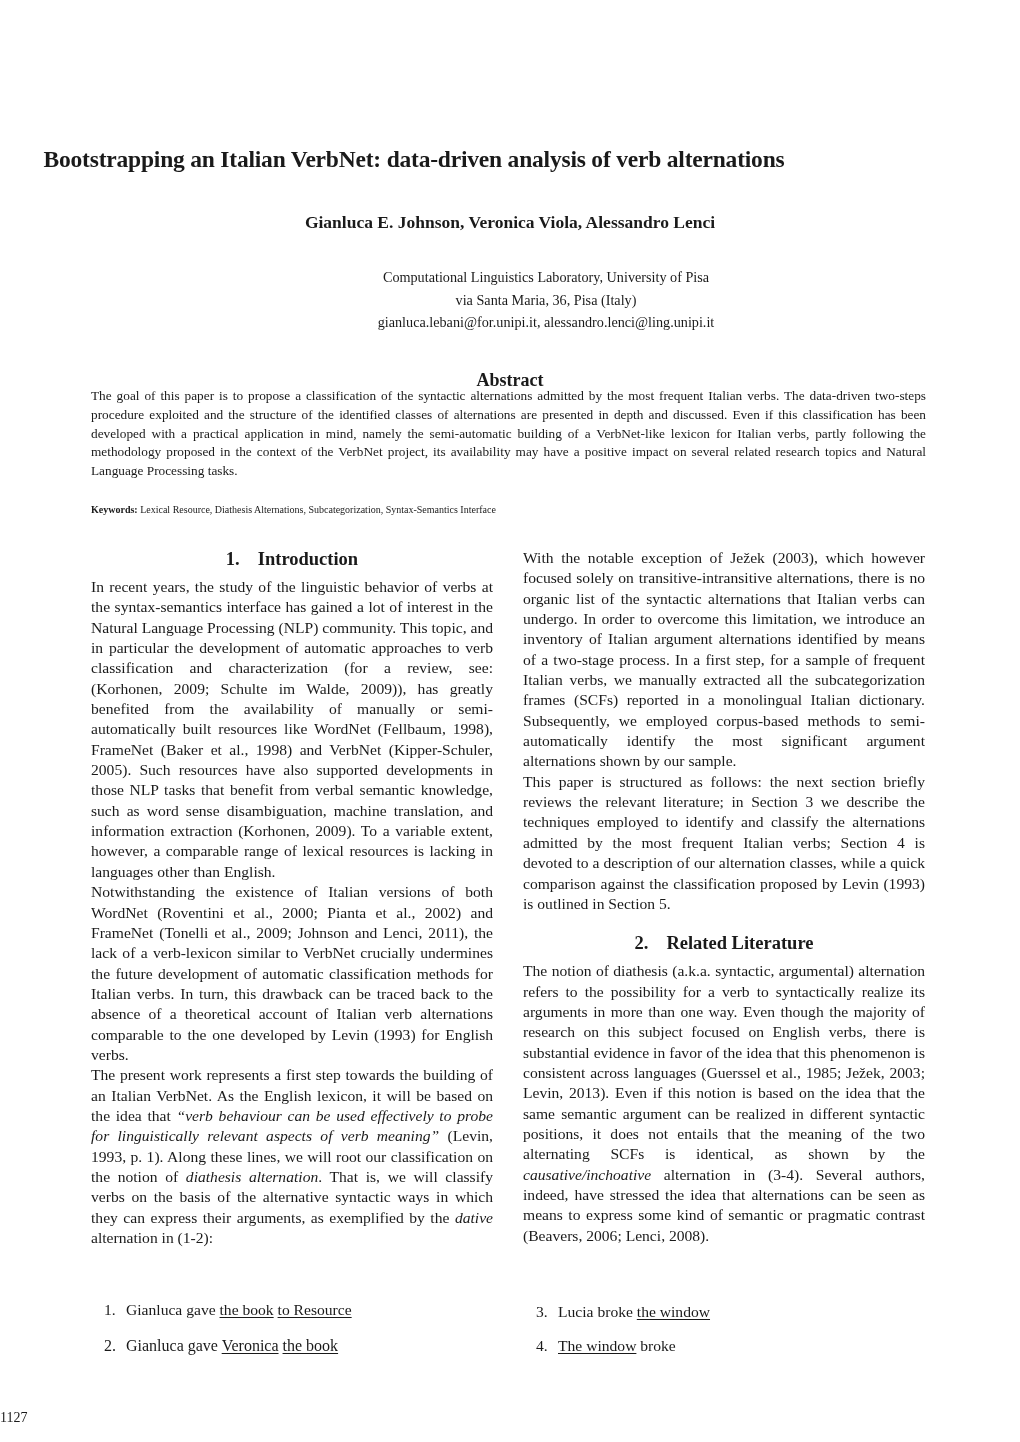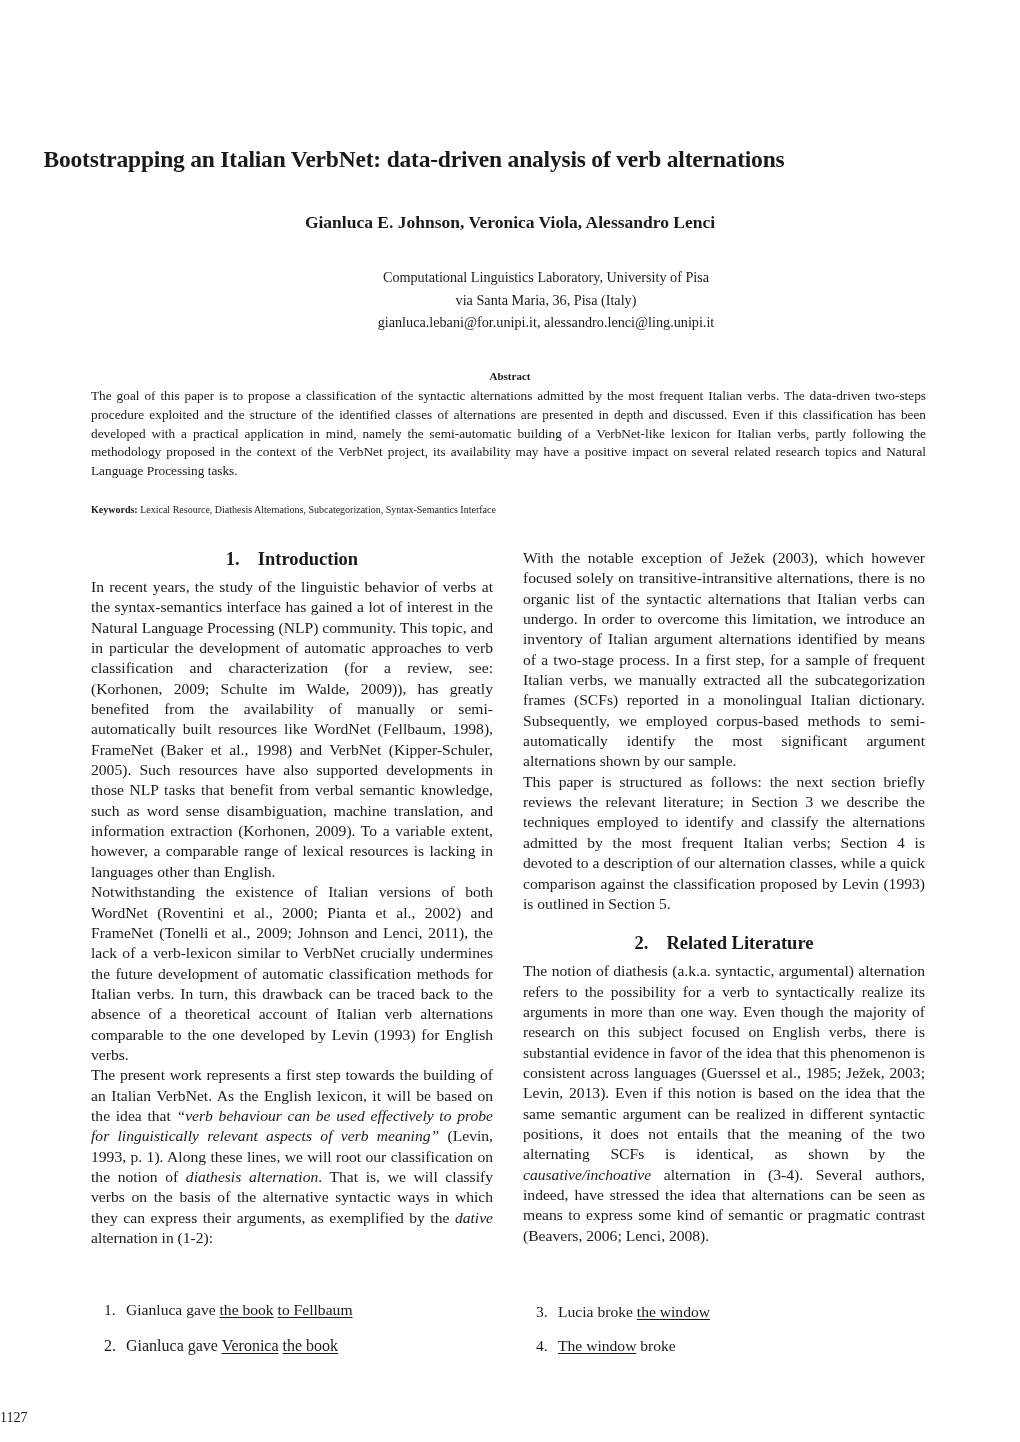--- a/index.html
+++ b/index.html
@@ -5,21 +5,21 @@
   html, body { margin: 0; padding: 0; background: #ffffff; }
   body { width: 1020px; height: 1442px; position: relative; overflow: hidden;
          font-family: "Liberation Serif", "DejaVu Serif", serif; color: #1a1a1a; }
   .title { position: absolute; left: 0; width: 828px; top: 146px; text-align: center;
            font-weight: bold; font-size: 23.5px; letter-spacing: -0.2px; }
   .authors { position: absolute; left: 0; width: 1020px; top: 212px; text-align: center;
              font-weight: bold; font-size: 17.5px; }
   .affil { position: absolute; left: 0; width: 1020px; top: 266px; text-align: center;
            font-size: 14.2px; line-height: 22.5px; margin-left: 36px; }
   .abs-head { position: absolute; left: 0; width: 1020px; top: 370px; text-align: center;
-              font-weight: bold; font-size: 11px; }
+              font-weight: bold; font-size: 18px; }
   .abs-body { position: absolute; left: 91px; width: 835px; top: 387px;
               font-size: 13.3px; line-height: 18.8px; text-align: justify; }
   .abs-body p { margin: 0; }
   .keywords { position: absolute; left: 91px; width: 835px; top: 504px; font-size: 10px; }
   .keywords b { font-weight: bold; }
   .col { position: absolute; width: 402px; font-size: 15.6px; line-height: 20.35px; }
   .col-left { left: 91px; top: 548px; }
   .col-right { left: 523px; top: 548px; }
   .col p { margin: 0; text-align: justify; hyphens: manual; }
   .sec-head { font-weight: bold; font-size: 18.5px; text-align: center; margin: 0 0 7px 0; line-height: 22px; }
@@ -65,21 +65,21 @@
 <div class="col col-right">
   <p>With the notable exception of Ježek (2003), which how­ever focused solely on transitive-intransitive alternations, there is no organic list of the syntactic alternations that Ital­ian verbs can undergo. In order to overcome this limita­tion, we introduce an inventory of Italian argument alter­nations identified by means of a two-stage process. In a first step, for a sample of frequent Italian verbs, we man­ually extracted all the subcategorization frames (SCFs) re­ported in a monolingual Italian dictionary. Subsequently, we employed corpus-based methods to semi-automatically identify the most significant argument alternations shown by our sample.</p>
   <p>This paper is structured as follows: the next section briefly reviews the relevant literature; in Section 3 we describe the techniques employed to identify and classify the alterna­tions admitted by the most frequent Italian verbs; Section 4 is devoted to a description of our alternation classes, while a quick comparison against the classification proposed by Levin (1993) is outlined in Section 5.</p>
   <div class="sec-head">
     <span class="num">2.</span><span>Related Literature</span>
   </div>
   <p><span>The notion of diathesis (a.k.a. syntactic, argumental) al­ternation refers to the possibility for a verb to syntactically realize its arguments in more than one way. Even though the majority of research on this subject focused on English verbs, there is substantial evidence in favor of the idea that this phenomenon is consistent across languages (Guerssel et al., 1985; Ježek, 2003; Levin, 2013). Even if this notion is based on the idea that the same semantic argument can be realized in different syntactic positions, it does not entails that the meaning of the two alternating SCFs is identical, as shown by the </span><i>causative/inchoative</i><span> alternation in (3-4). Sev­eral authors, indeed, have stressed the idea that alternations can be seen as means to express some kind of semantic or pragmatic contrast (Beavers, 2006; Lenci, 2008).</span></p>
 </div>
 
 <div class="ex" style="left:104px; top:1301px; font-size:15.6px;">
-  <span class="n">1.</span><span>Gianluca gave </span><span class="u">the book</span><span> </span><span class="u">to Fellbaum</span>
+  <span class="n">1.</span><span>Gianluca gave </span><span class="u">the book</span><span> </span><span class="u">to Resource</span>
 </div>
 <div class="ex" style="left:104px; top:1337px; font-size:16px;">
   <span class="n">2.</span><span>Gianluca gave </span><span class="u">Veronica</span><span> </span><span class="u">the book</span>
 </div>
 <div class="ex" style="left:536px; top:1303px; font-size:15.6px;">
   <span class="n">3.</span><span>Lucia broke </span><span class="u">the window</span>
 </div>
 <div class="ex" style="left:536px; top:1337px; font-size:15.6px;">
   <span class="n">4.</span><span class="u">The window</span><span> broke</span>
 </div>

